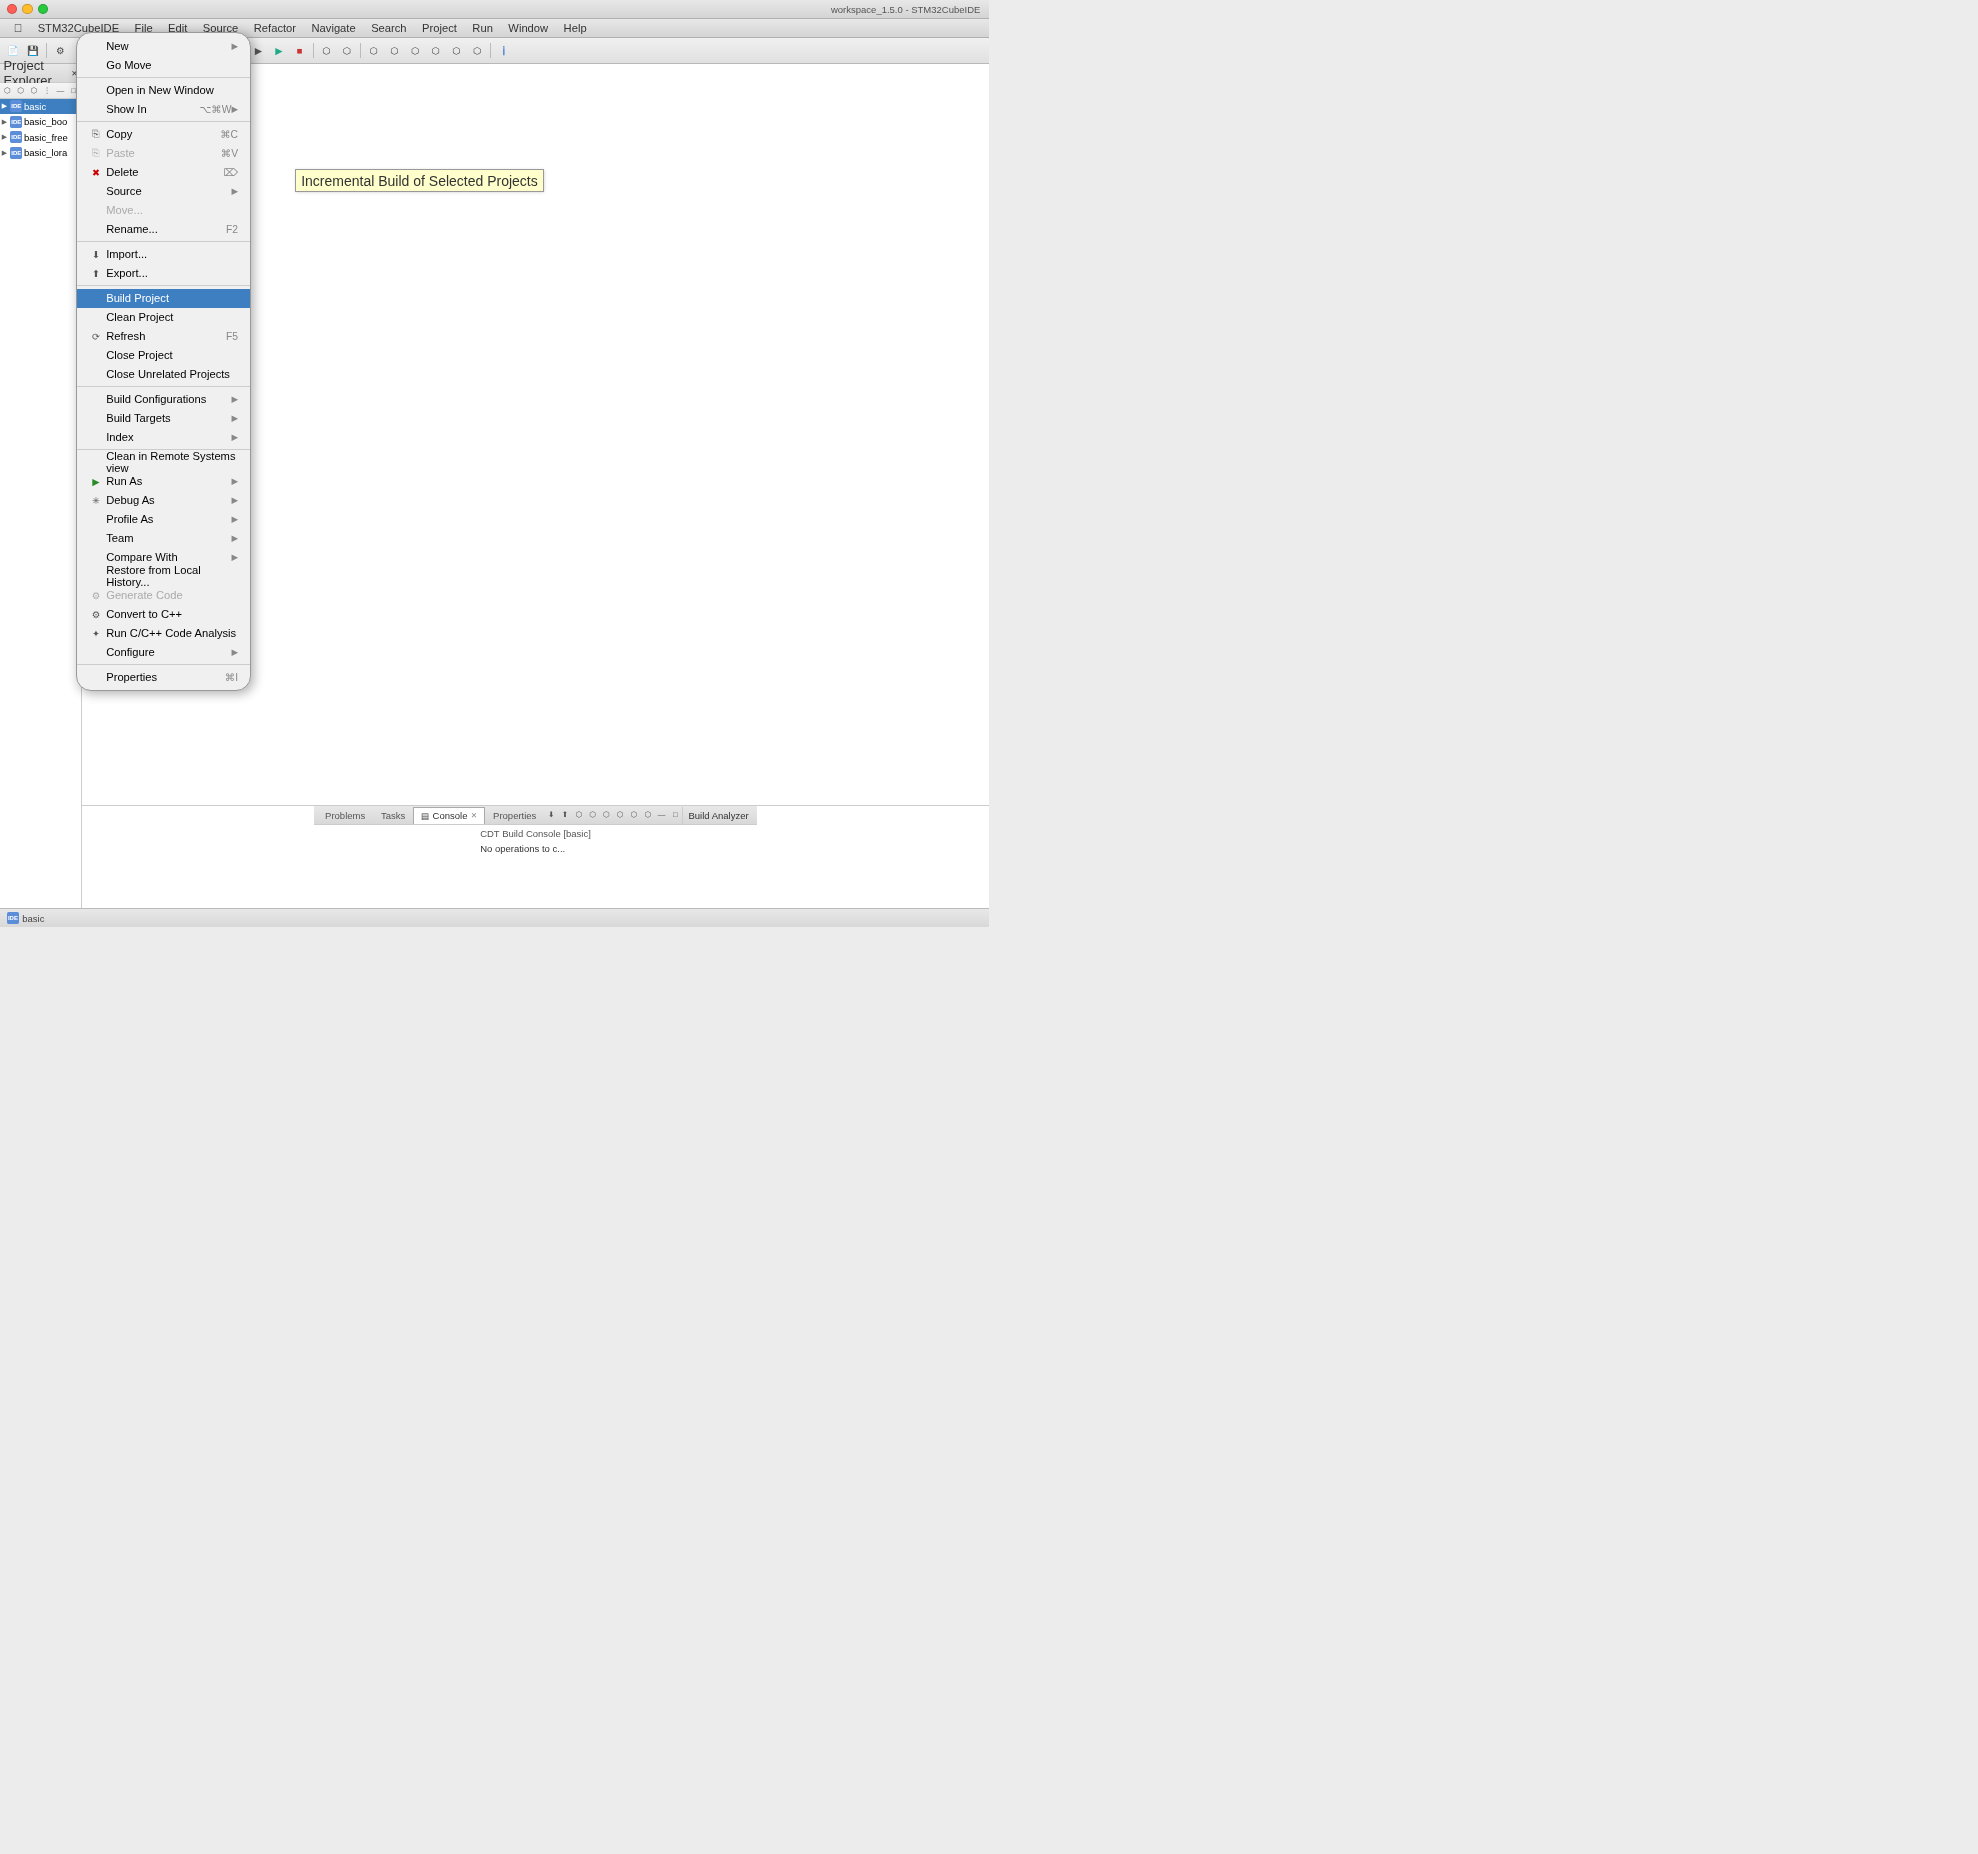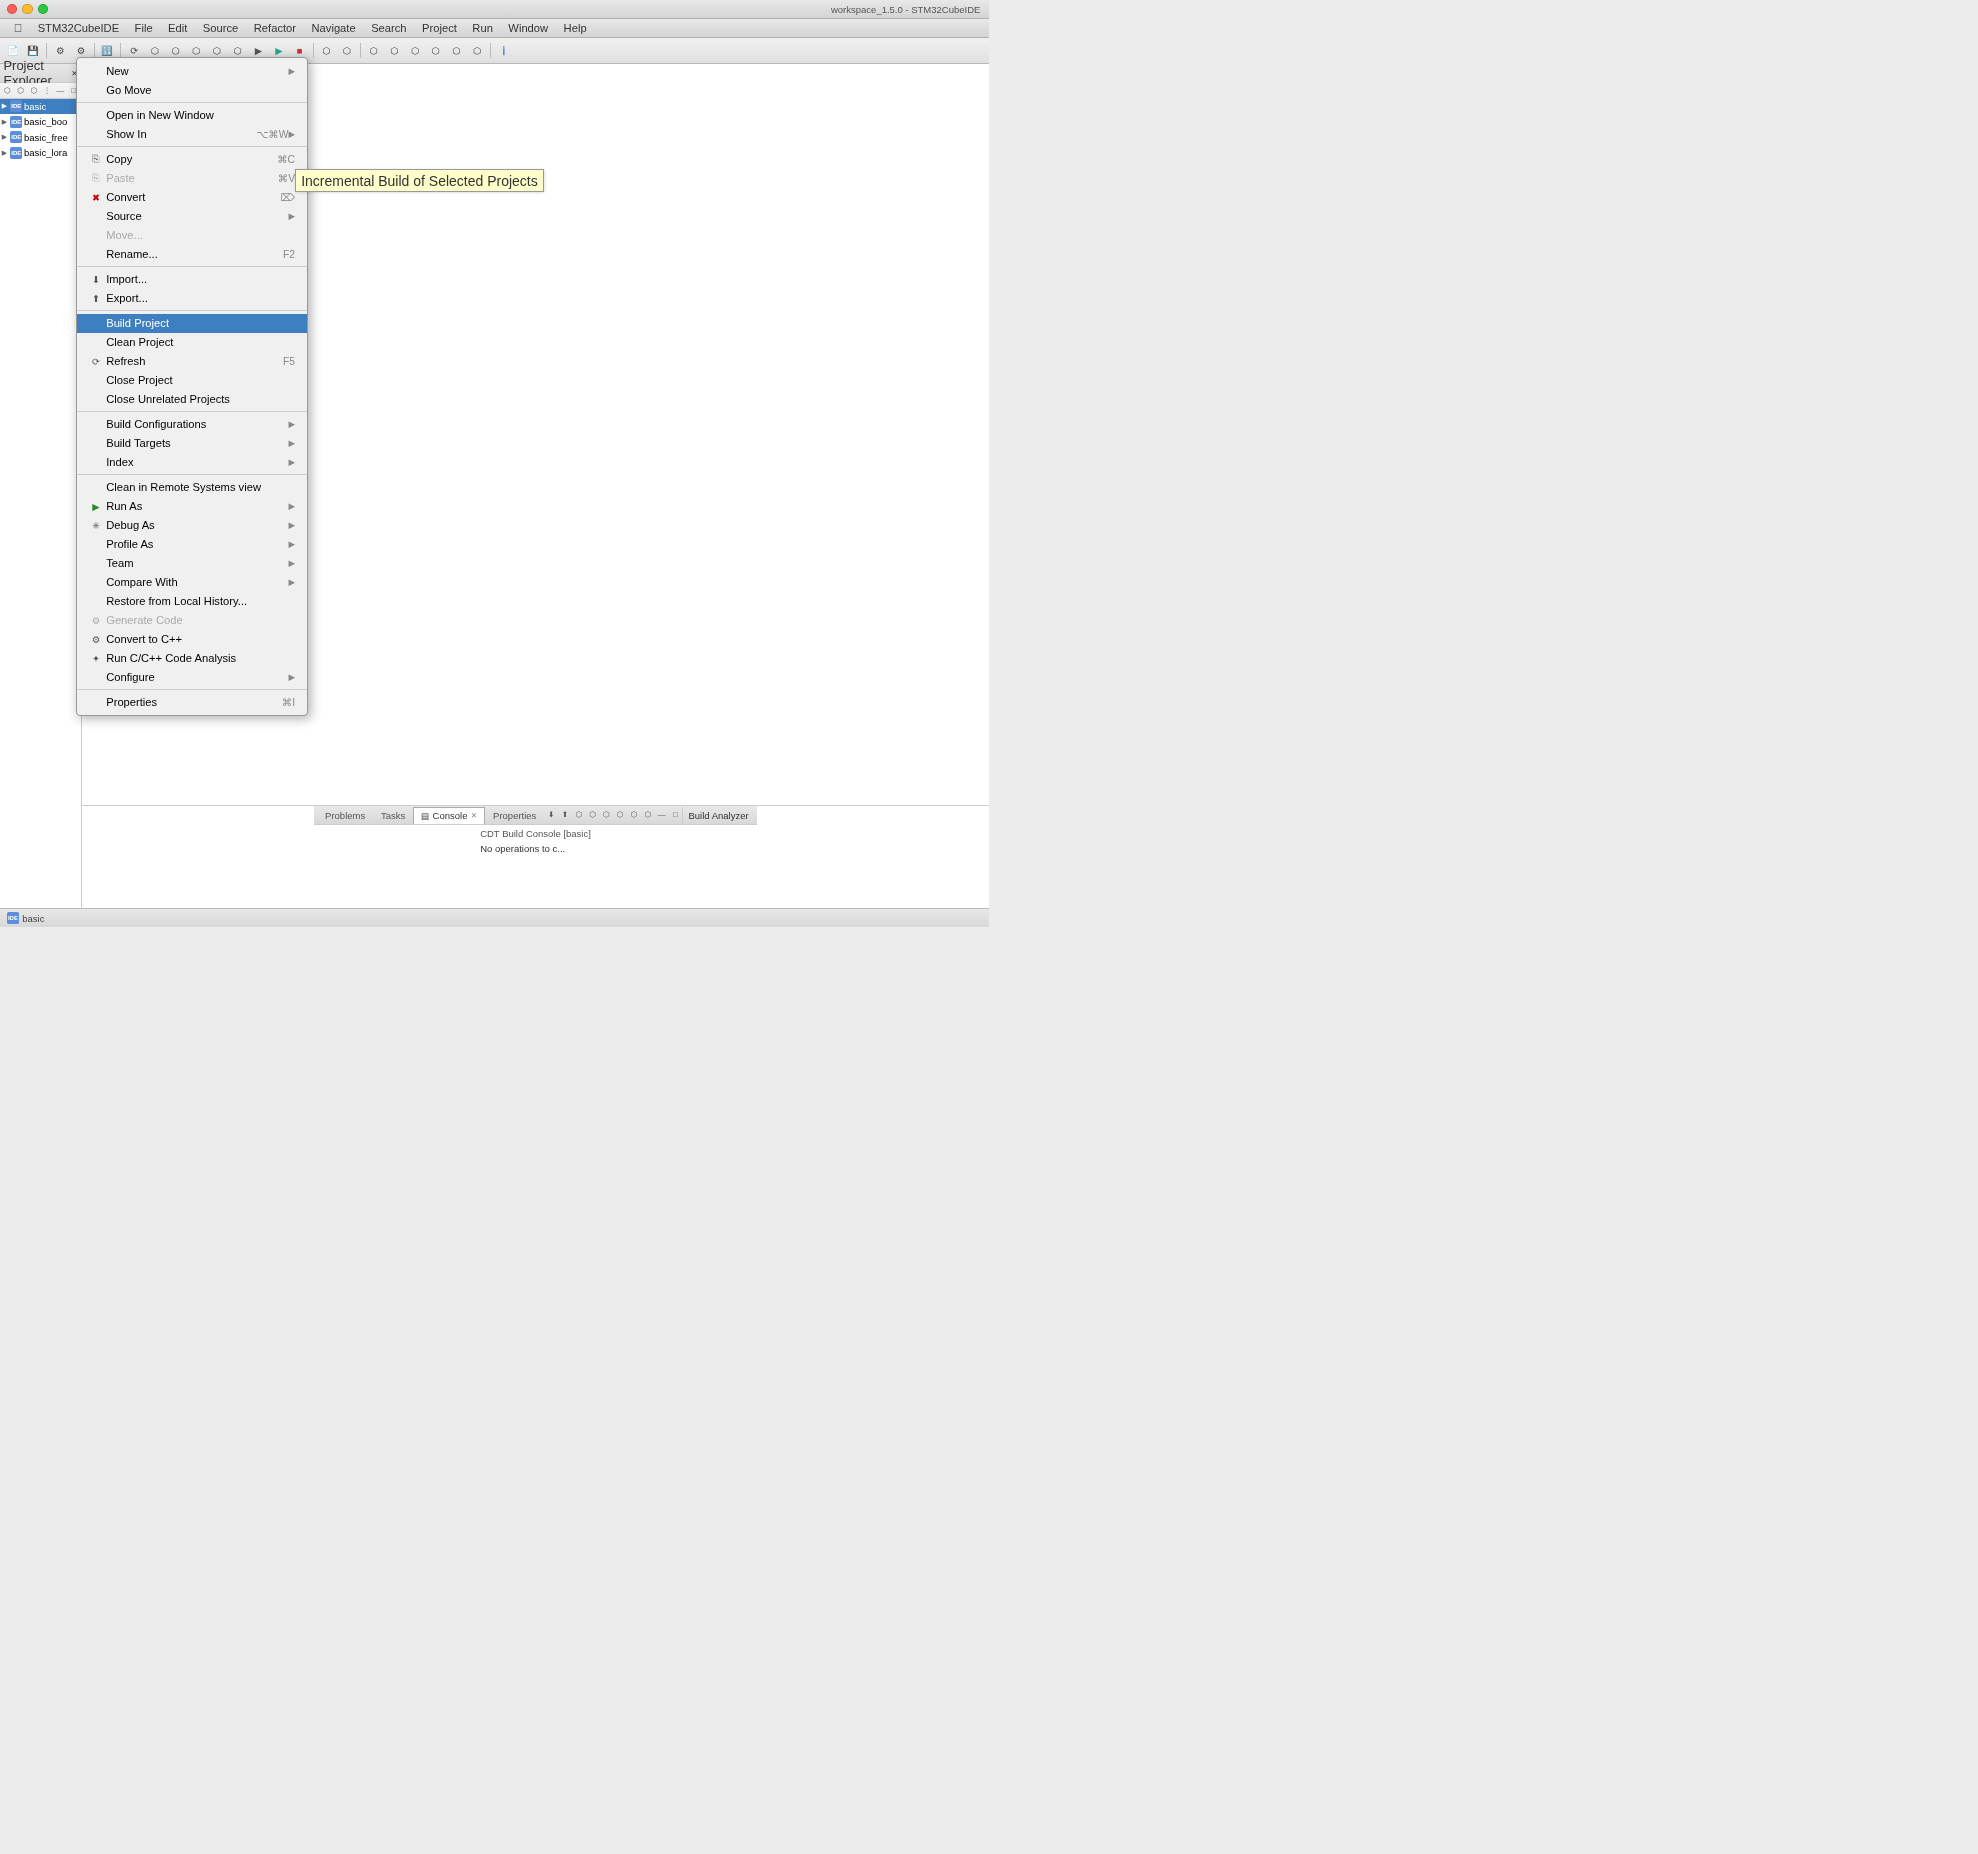--- a/index.html
+++ b/index.html
@@ -175,25 +175,25 @@
       font-size: 6.9px;
       color: #666;
       width: 6.9px;
     }
     .project-item.selected .expand-arrow { color: white; }
 
     
     .context-menu {
       position: absolute;
       left: 76px;
-      top: 57px;
-      width: 232px;
+      top: 32px;
+      width: 175px;
       background: #f0f0f0;
       border: 0.9px solid #999;
-      border-radius: 4px;
+      border-radius: 15px;
       box-shadow: 2.6px 2.6px 10.3px rgba(0,0,0,0.3);
       padding: 3.4px 0;
       z-index: 100;
       font-size: 11.2px;
     }
     .ctx-item {
       display: flex;
       align-items: center;
       padding: 1.7px 12px;
       cursor: pointer;
@@ -440,21 +440,21 @@
       <span class="ctx-label">Copy</span>
       <span class="ctx-shortcut">⌘C</span>
     </div>
     <div class="ctx-item disabled">
       <span class="ctx-icon">⎘</span>
       <span class="ctx-label">Paste</span>
       <span class="ctx-shortcut">⌘V</span>
     </div>
     <div class="ctx-item">
       <span class="ctx-icon icon-delete">✖</span>
-      <span class="ctx-label">Convert</span>
+      <span class="ctx-label">Delete</span>
       <span class="ctx-shortcut">⌦</span>
     </div>
     <div class="ctx-item">
       <span class="ctx-icon"></span>
       <span class="ctx-label">Source</span>
       <span class="ctx-arrow">▶</span>
     </div>
     <div class="ctx-item disabled">
       <span class="ctx-icon"></span>
       <span class="ctx-label">Move...</span>

